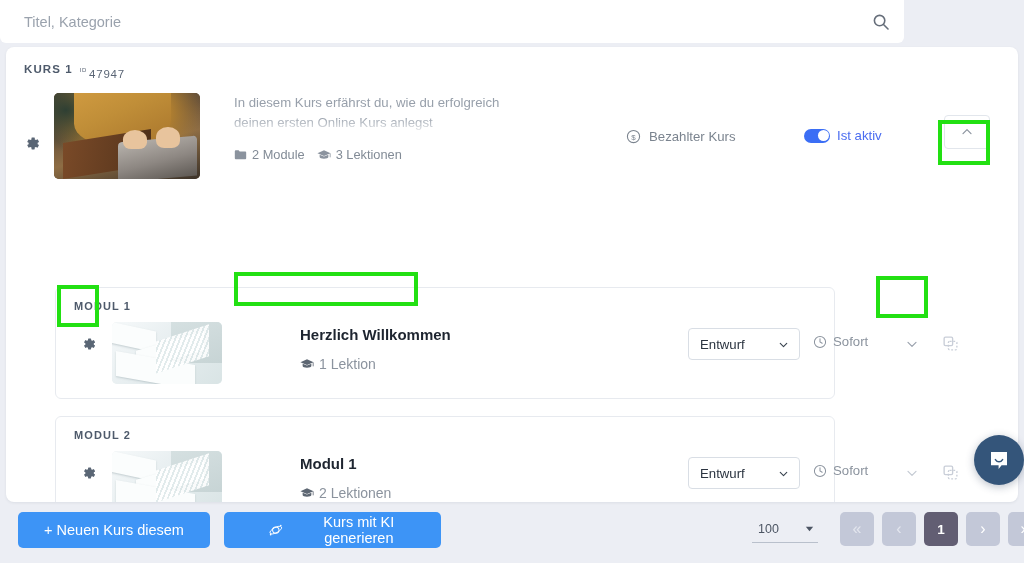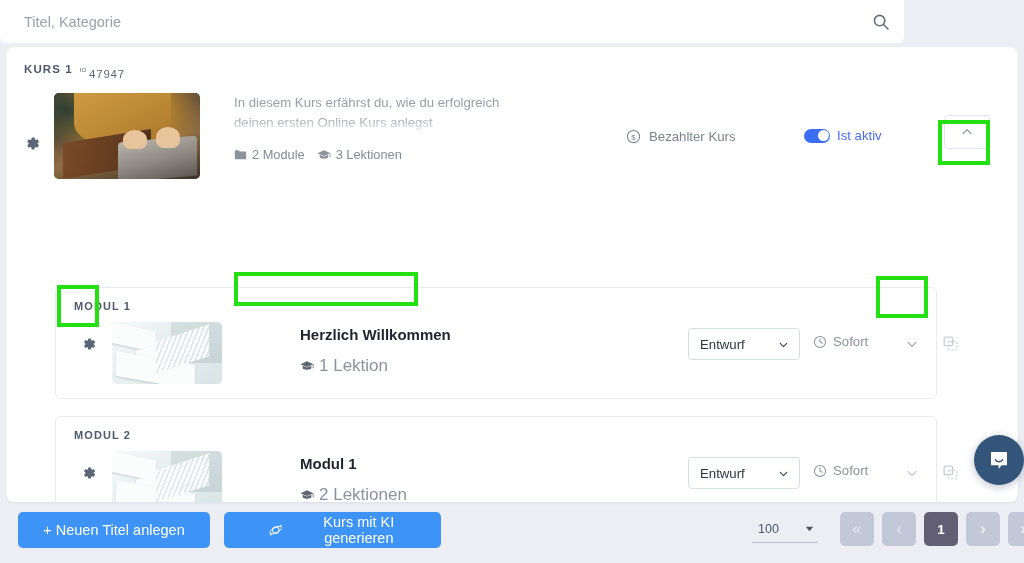--- a/index.html
+++ b/index.html
@@ -134,21 +134,21 @@
 
   .collapse-btn {
     position: absolute; left: 938px; top: 30px;
     width: 46px; height: 34px; border: 1px solid #e2e6ec; border-radius: 4px;
     background: #fff; display: flex; align-items: center; justify-content: center;
     cursor: pointer;
   }
 
   
   .module {
-    position: absolute; left: 49px; width: 882px;
+    position: absolute; left: 49px; width: 780px;
     border: 1px solid #e7eaef; border-radius: 6px; background: #fff;
   }
   #module-0 { top: 240px; height: 112px; }
   #module-1 { top: 369px; height: 112px; }
 
   .module-label {
     position: absolute; left: 18px; top: 12px;
     font-size: 11px; font-weight: bold; letter-spacing: 1.1px; color: #4e5a6b;
   }
   .module-gear {
@@ -182,21 +182,21 @@
     background: repeating-linear-gradient(115deg, #ffffff 0 3px, #dfe9ea 3px 5px);
     transform: skewY(-18deg); opacity: .9;
   }
 
   .module-title {
     position: absolute; left: 244px; top: 38px;
     font-size: 15px; font-weight: bold; color: #1e2530;
   }
   .module-lessons {
     position: absolute; left: 244px; top: 68px;
-    font-size: 17px; color: #8b939e;
+    font-size: 14px; color: #8b939e;
     display: flex; align-items: center; gap: 5px;
   }
 
   .module-select {
     position: absolute; left: 632px; top: 40px;
     width: 112px; height: 32px;
     border: 1px solid #d9dee5; border-radius: 4px; background: #fff;
     display: flex; align-items: center; justify-content: space-between;
     padding: 0 9px 0 11px; cursor: pointer;
     font-size: 13.2px; color: #2b3440;
@@ -443,21 +443,21 @@
       </svg>
     </div>
   </div>
 </div>
 
 <div class="hl" id="hl-collapse"></div>
 <div class="hl" id="hl-gear-m1"></div>
 <div class="hl" id="hl-title-m1"></div>
 <div class="hl" id="hl-exp-m1"></div>
 
-<button class="btn-primary" id="btn-new-course">+ Neuen Titel anlegen</button>
+<button class="btn-primary" id="btn-new-course">+ Neuen Kurs diesem</button>
 
 <button class="btn-primary" id="btn-ai-course">
   <svg viewBox="0 0 20 20" width="17" height="17">
     <circle cx="10" cy="9.5" r="4.1" fill="none" stroke="#ffffff" stroke-width="1.3"></circle>
     <ellipse cx="10" cy="9.5" rx="8.3" ry="3.4" fill="none" stroke="#ffffff" stroke-width="1.1" transform="rotate(-28 10 9.5)"></ellipse>
     <circle cx="3.4" cy="15.2" r="1.1" fill="#ffffff"></circle>
     <circle cx="16.4" cy="3.6" r="1" fill="#ffffff"></circle>
   </svg>
   <span>Kurs mit KI generieren</span>
 </button>

